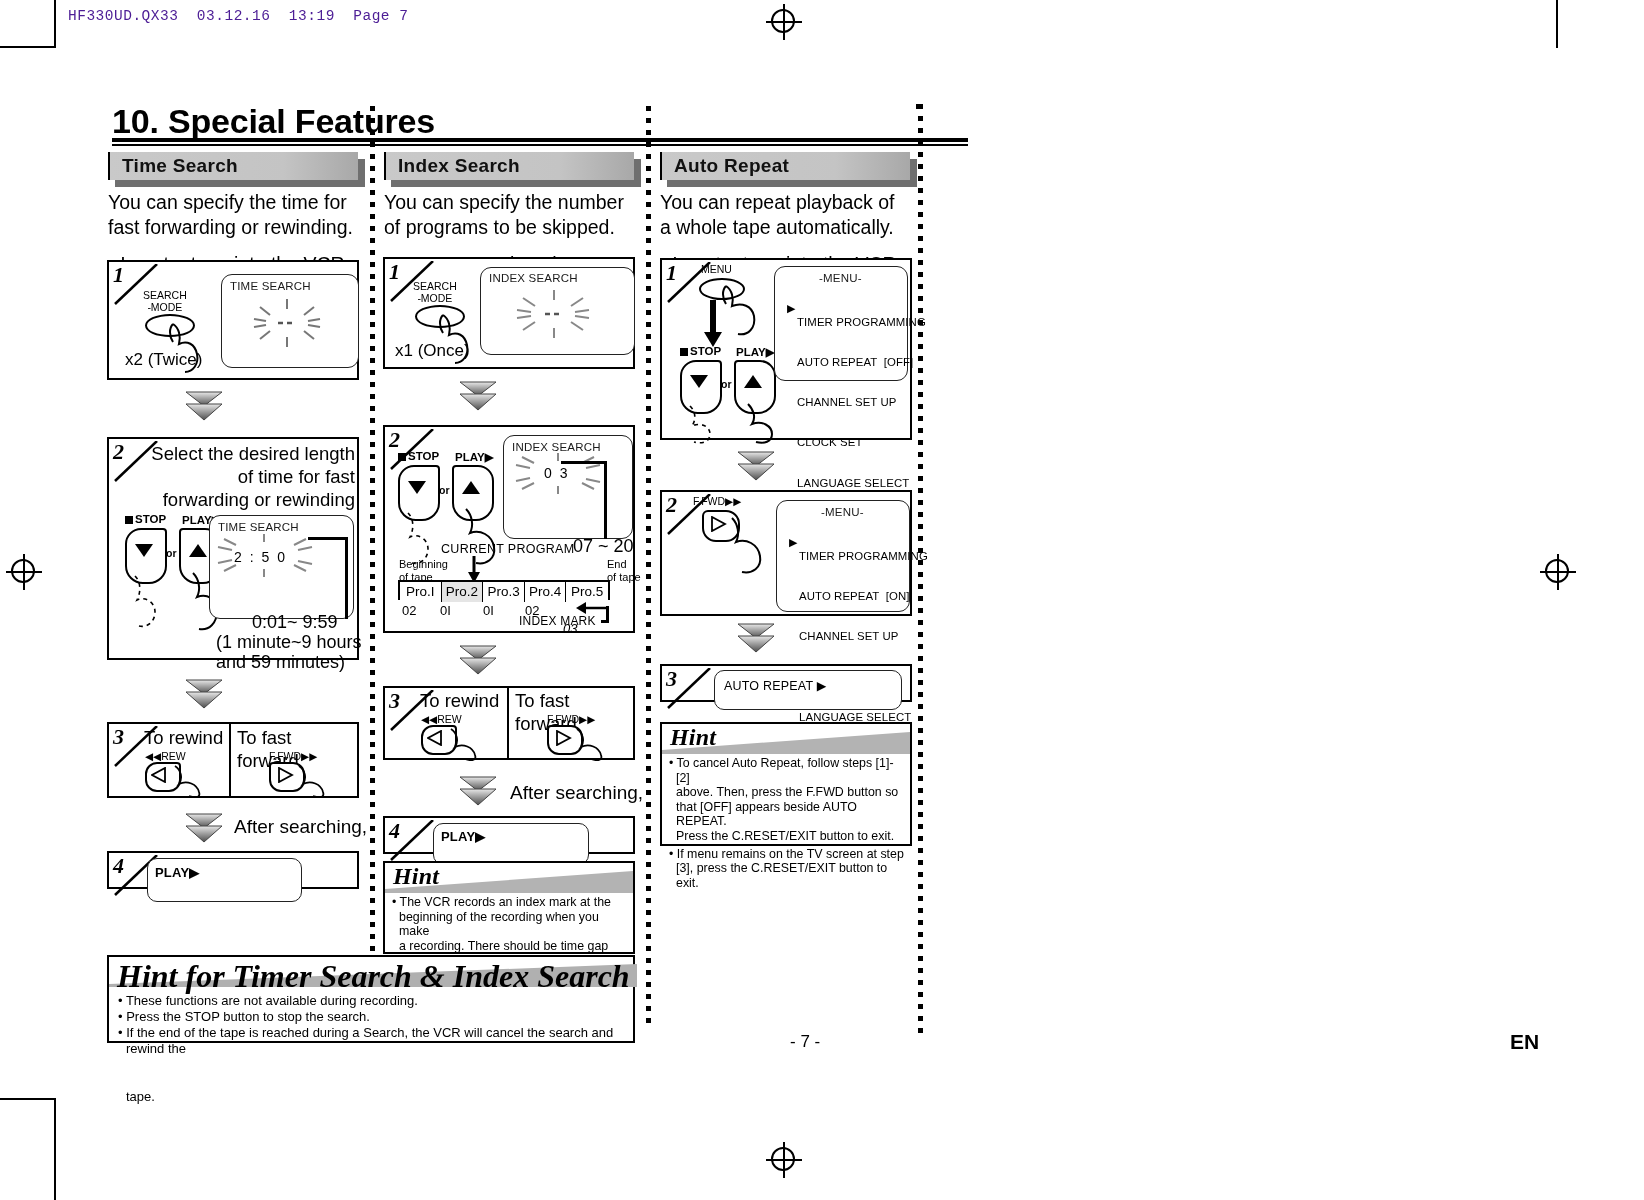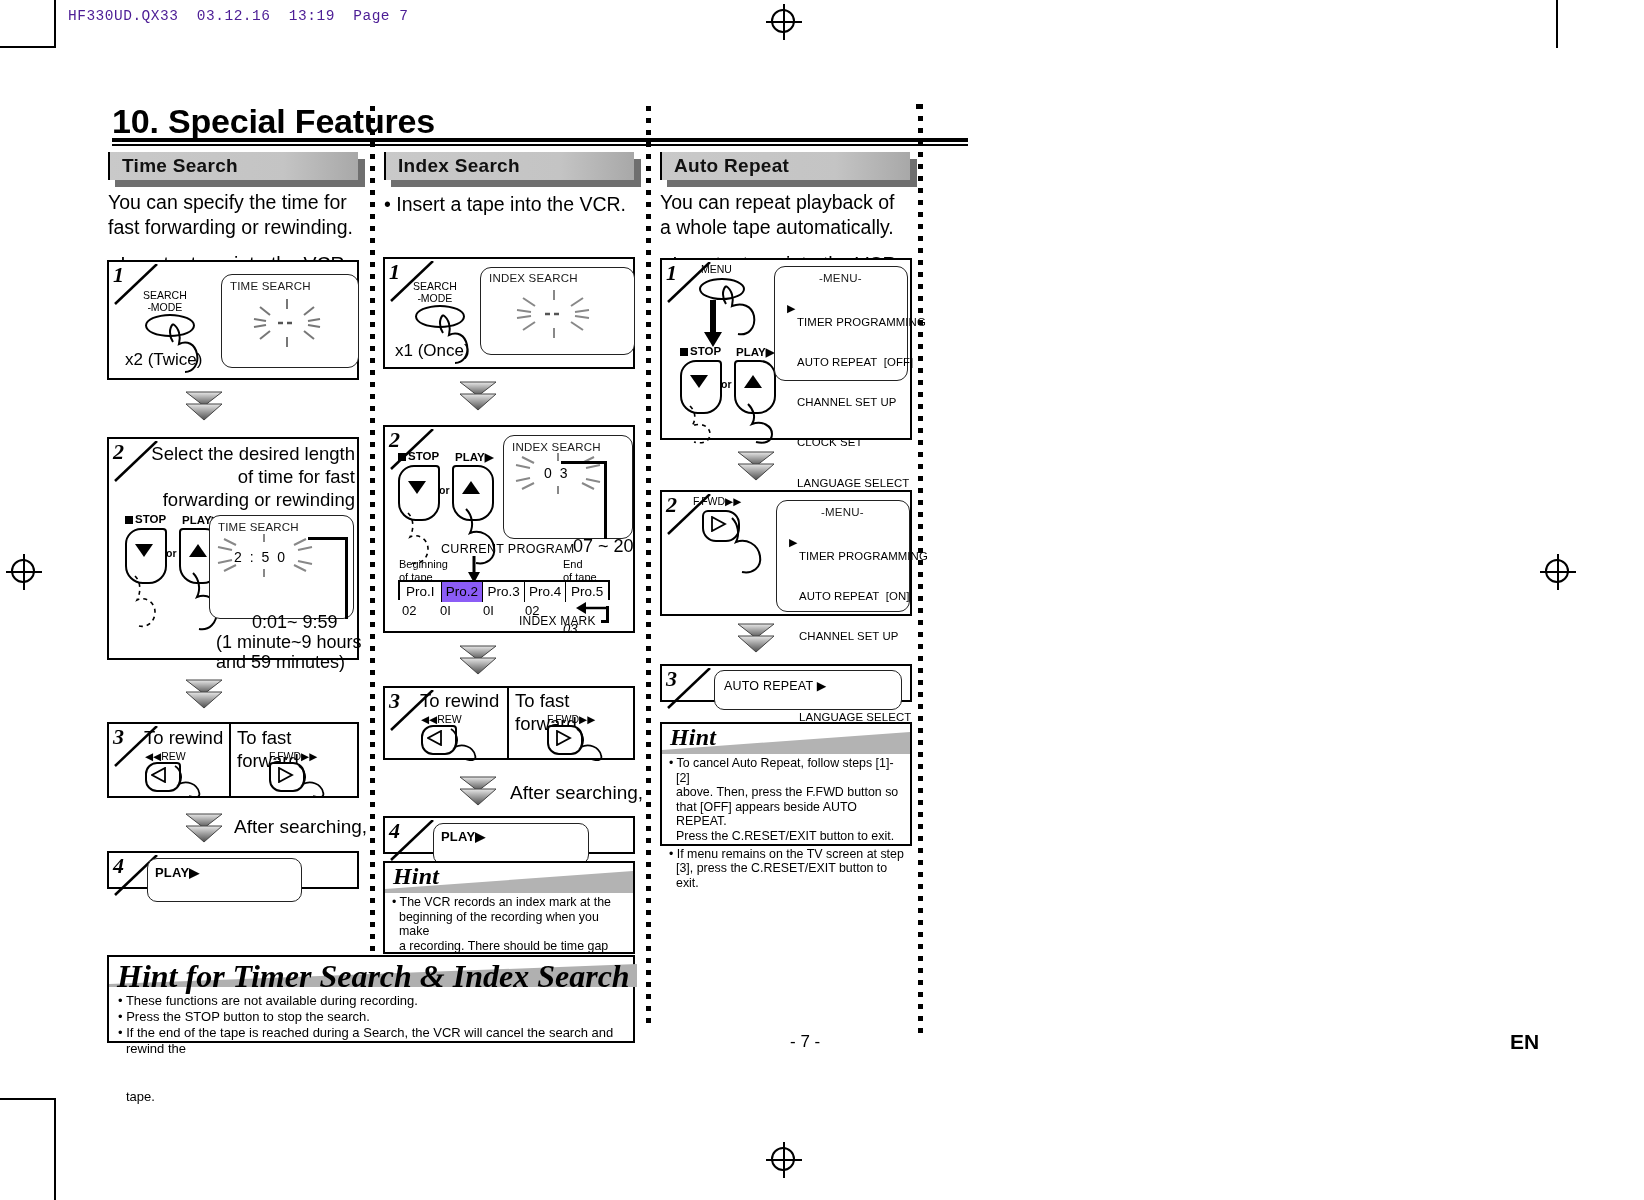--- a/index.html
+++ b/index.html
@@ -147,21 +147,21 @@
   .footer-page { position:absolute; left:790px; top:1032px; font-size:17px; }
   .footer-en { position:absolute; left:1510px; top:1030px; font-size:21px; font-weight:bold; }
 
   .leaderline { position:absolute; background:#000; }
   .prog-row { position:absolute; display:flex; border:2.2px solid #000; box-sizing:border-box; }
   .prog-cell {
     font-size:13.5px; text-align:center; line-height:20px; height:20px;
     border-right:1.6px solid #000; box-sizing:border-box; background:#fff;
   }
   .prog-cell:last-child { border-right:none; }
-  .prog-cell.sel { background:#8b5cf6; }
+  .prog-cell.sel { background:#e5e5e5; }
   .prog-nums { position:absolute; font-size:13px; }
   .tiny { position:absolute; font-size:11px; line-height:12.5px; }
 </style>
 </head>
 <body>
 
 <div class="page">
 
   <div class="printhdr">HF330UD.QX33  03.12.16  13:19  Page 7</div>
   <div class="vrule-l"></div>
@@ -338,20 +338,21 @@
       </svg>
     <div class="playbar" style="left:38px;top:5px;width:155px;height:44px;"></div>
     <div class="playtxt" style="left:46px;top:12px;"><span>PLAY</span>▶</div>
   </div>
 
   <div class="col" style="left:384px;top:152px;width:250px;">
     <div class="sec-head">
       <span>Index Search</span>
     </div>
     <div class="sec-shadow" style="width:250px;"></div>
+    <div class="lead">You can specify the number of programs to be skipped.</div>
     <div class="bullet-lead">• Insert a tape into the VCR.</div>
   </div>
 
   <div class="stepbox" style="left:383px;top:257px;width:252px;height:112px;">
     <div class="stepnum">1</div>
     <svg class="stepslash" viewBox="0 0 46 42">
         <line x1="2" y1="40" x2="44" y2="0" stroke="#000" stroke-width="2.5"></line>
       </svg>
     <div class="btn-lbl-sm" style="left:28px;top:21px;text-align:center;line-height:12px;">SEARCH<br>-MODE</div>
     <div class="btn-oval" style="left:30px;top:46px;width:46px;height:19px;"></div>
@@ -429,21 +430,21 @@
   <div class="leaderline" style="left:561px;top:461px;width:46px;height:2.5px;"></div>
   <div class="leaderline" style="left:604px;top:461px;width:2.5px;height:78px;"></div>
   <div style="position:absolute;left:573px;top:536px;font-size:18px;">07 ~ 20</div>
 
   <div class="smalllbl" style="left:441px;top:542px;font-size:12.5px;letter-spacing:.3px;">CURRENT PROGRAM</div>
   <svg style="position:absolute;left:467px;top:556px;" width="14" height="28">
     <line x1="7" y1="0" x2="7" y2="18" stroke="#000" stroke-width="3"></line>
     <polygon points="1,16 13,16 7,27" fill="#000"></polygon>
   </svg>
   <div class="tiny" style="left:399px;top:558px;">Beginning<br>of tape</div>
-  <div class="tiny" style="left:563px;top:558px;">End<br>of tape</div>
+  <div class="tiny" style="left:607px;top:558px;">End<br>of tape</div>
 
   <div class="prog-row" style="left:398px;top:580px;width:212px;height:20px;">
     <div class="prog-cell" style="width:42px;">Pro.I</div>
     <div class="prog-cell sel" style="width:42px;">Pro.2</div>
     <div class="prog-cell" style="width:42px;">Pro.3</div>
     <div class="prog-cell" style="width:42px;">Pro.4</div>
     <div class="prog-cell" style="width:42px;">Pro.5</div>
   </div>
   <div class="prog-nums" style="left:402px;top:603px;">02</div>
   <div class="prog-nums" style="left:440px;top:603px;">0I</div>

